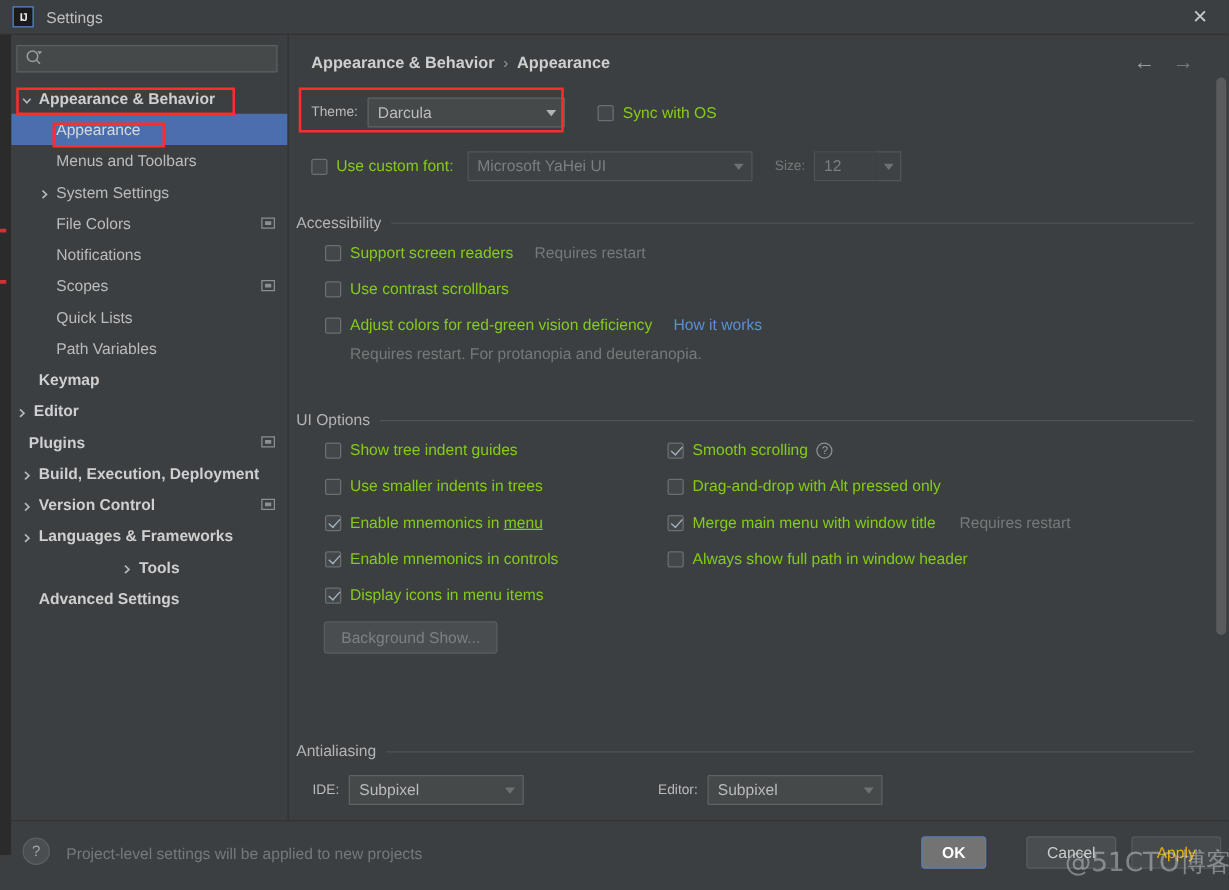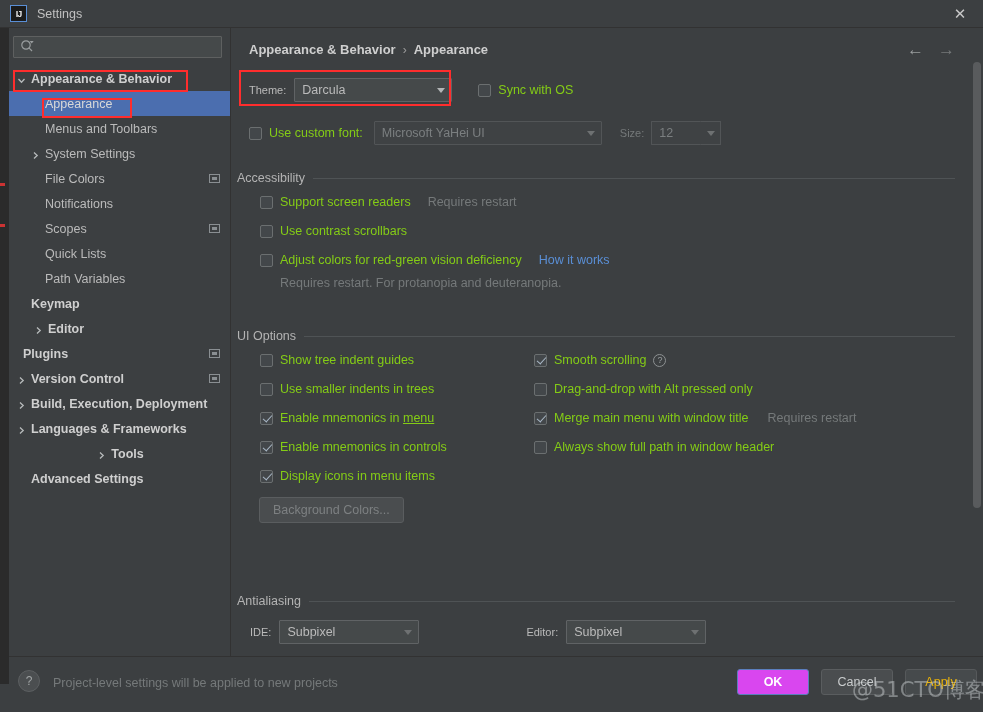--- a/index.html
+++ b/index.html
@@ -204,22 +204,22 @@
   .footer-note {
     position: absolute; left: 44px; top: 19px;
     color: #75797a; font-size: 12.5px;
   }
   .dlg-btn {
     position: absolute; top: 12px; height: 26px;
     display: flex; align-items: center; justify-content: center;
     font-size: 12.5px; border-radius: 3px;
   }
   .btn-ok {
-    left: 728px; width: 72px;
-    background: #d946ef; border: 1px solid #5b7fbd; color: #ffffff; font-weight: bold;
+    left: 728px; width: 52px;
+    background: #737373; border: 1px solid #5b7fbd; color: #ffffff; font-weight: bold;
   }
   .btn-cancel {
     left: 812px; width: 72px;
     background: #4a4d4f; border: 1px solid #5a5d5f; color: #c9cccd;
   }
   .btn-apply {
     left: 896px; width: 72px;
     background: #464a4c; border: 1px solid #56595b; color: #eab308;
   }
 
@@ -307,43 +307,43 @@
             <span class="tree-label" style="margin-left: 5px;">Quick Lists</span>
           </div>
           <div class="tree-row" style="padding-left: 22px;">
             <span class="tw-arrow"></span>
             <span class="tree-label" style="margin-left: 5px;">Path Variables</span>
           </div>
           <div class="tree-row bold" style="padding-left: 8px;">
             <span class="tw-arrow"></span>
             <span class="tree-label" style="margin-left: 5px;">Keymap</span>
           </div>
-          <div class="tree-row bold" style="padding-left: 25px;">
+          <div class="tree-row bold" style="padding-left: 4px;">
             <span class="tw-arrow"><svg width="9" height="9" viewBox="0 0 9 9">
                 <path d="M3 1.5 L6.2 4.5 L3 7.5" fill="none" stroke="#b6babb" stroke-width="1.3"></path>
               </svg></span>
             <span class="tree-label" style="margin-left: 5px;">Editor</span>
           </div>
           <div class="tree-row bold" style="padding-left: 0;">
             <span class="tw-arrow"></span>
             <span class="tree-label" style="margin-left: 5px;">Plugins</span>
             <span class="badge-icon"></span>
           </div>
           <div class="tree-row bold" style="padding-left: 8px;">
             <span class="tw-arrow"><svg width="9" height="9" viewBox="0 0 9 9">
                 <path d="M3 1.5 L6.2 4.5 L3 7.5" fill="none" stroke="#b6babb" stroke-width="1.3"></path>
               </svg></span>
+            <span class="tree-label" style="margin-left: 5px;">Build, Execution, Deployment</span>
+          </div>
+          <div class="tree-row bold" style="padding-left: 8px;">
+            <span class="tw-arrow"><svg width="9" height="9" viewBox="0 0 9 9">
+                <path d="M3 1.5 L6.2 4.5 L3 7.5" fill="none" stroke="#b6babb" stroke-width="1.3"></path>
+              </svg></span>
             <span class="tree-label" style="margin-left: 5px;">Version Control</span>
             <span class="badge-icon"></span>
-          </div>
-          <div class="tree-row bold" style="padding-left: 8px;">
-            <span class="tw-arrow"><svg width="9" height="9" viewBox="0 0 9 9">
-                <path d="M3 1.5 L6.2 4.5 L3 7.5" fill="none" stroke="#b6babb" stroke-width="1.3"></path>
-              </svg></span>
-            <span class="tree-label" style="margin-left: 5px;">Build, Execution, Deployment</span>
           </div>
           <div class="tree-row bold" style="padding-left: 8px;">
             <span class="tw-arrow"><svg width="9" height="9" viewBox="0 0 9 9">
                 <path d="M3 1.5 L6.2 4.5 L3 7.5" fill="none" stroke="#b6babb" stroke-width="1.3"></path>
               </svg></span>
             <span class="tree-label" style="margin-left: 5px;">Languages &amp; Frameworks</span>
           </div>
           <div class="tree-row bold" style="padding-left: 8px; justify-content: center;">
             <span class="tw-arrow"><svg width="9" height="9" viewBox="0 0 9 9">
                 <path d="M3 1.5 L6.2 4.5 L3 7.5" fill="none" stroke="#b6babb" stroke-width="1.3"></path>
@@ -448,21 +448,21 @@
           <span class="txt">Enable mnemonics in <span class="mnem">menu</span></span>
         </div>
         <div class="cbrow" style="position:absolute; left:28px; top:376px;">
           <span class="cb checked"></span>
           <span class="txt">Enable mnemonics in controls</span>
         </div>
         <div class="cbrow" style="position:absolute; left:28px; top:405px;">
           <span class="cb checked"></span>
           <span class="txt">Display icons in menu items</span>
         </div>
-        <div class="btn-disabled" style="position:absolute; left:27px; top:433px;">Background Colors...</div>
+        <div class="btn-disabled" style="position:absolute; left:27px; top:433px;">Background Show...</div>
 
         <div class="cbrow" style="position:absolute; left:302px; top:289px;">
           <span class="cb checked"></span>
           <span class="txt">Smooth scrolling</span>
           <span class="qmark">?</span>
         </div>
         <div class="cbrow" style="position:absolute; left:302px; top:318px;">
           <span class="cb"></span>
           <span class="txt">Drag-and-drop with Alt pressed only</span>
         </div>

